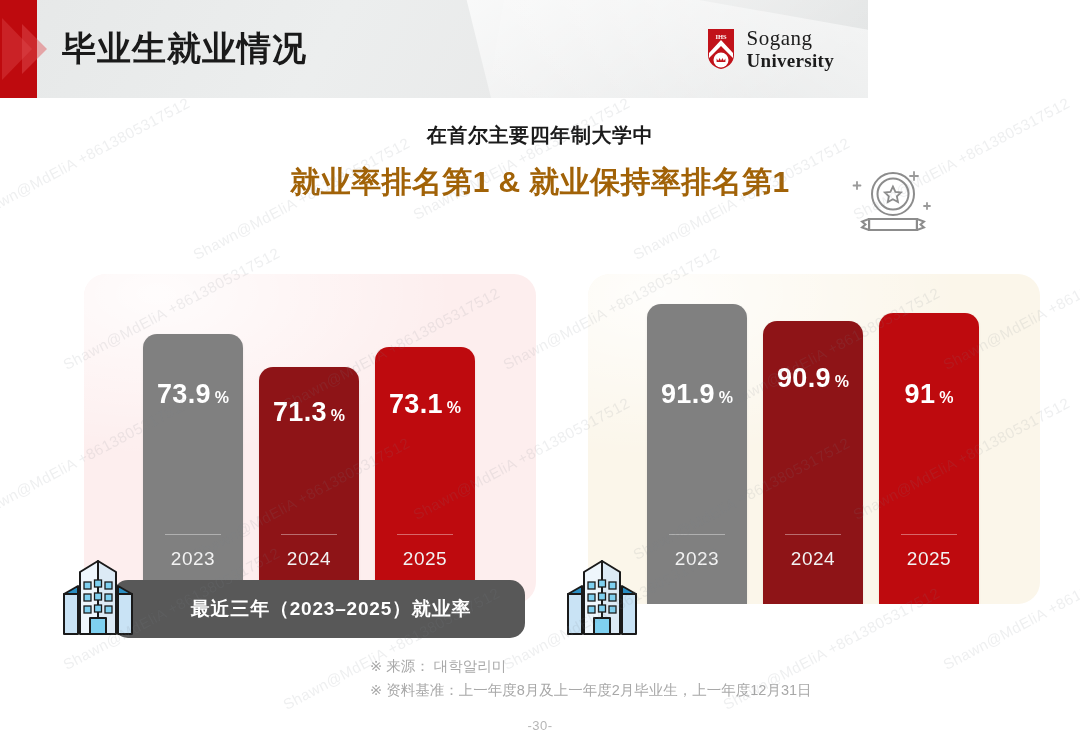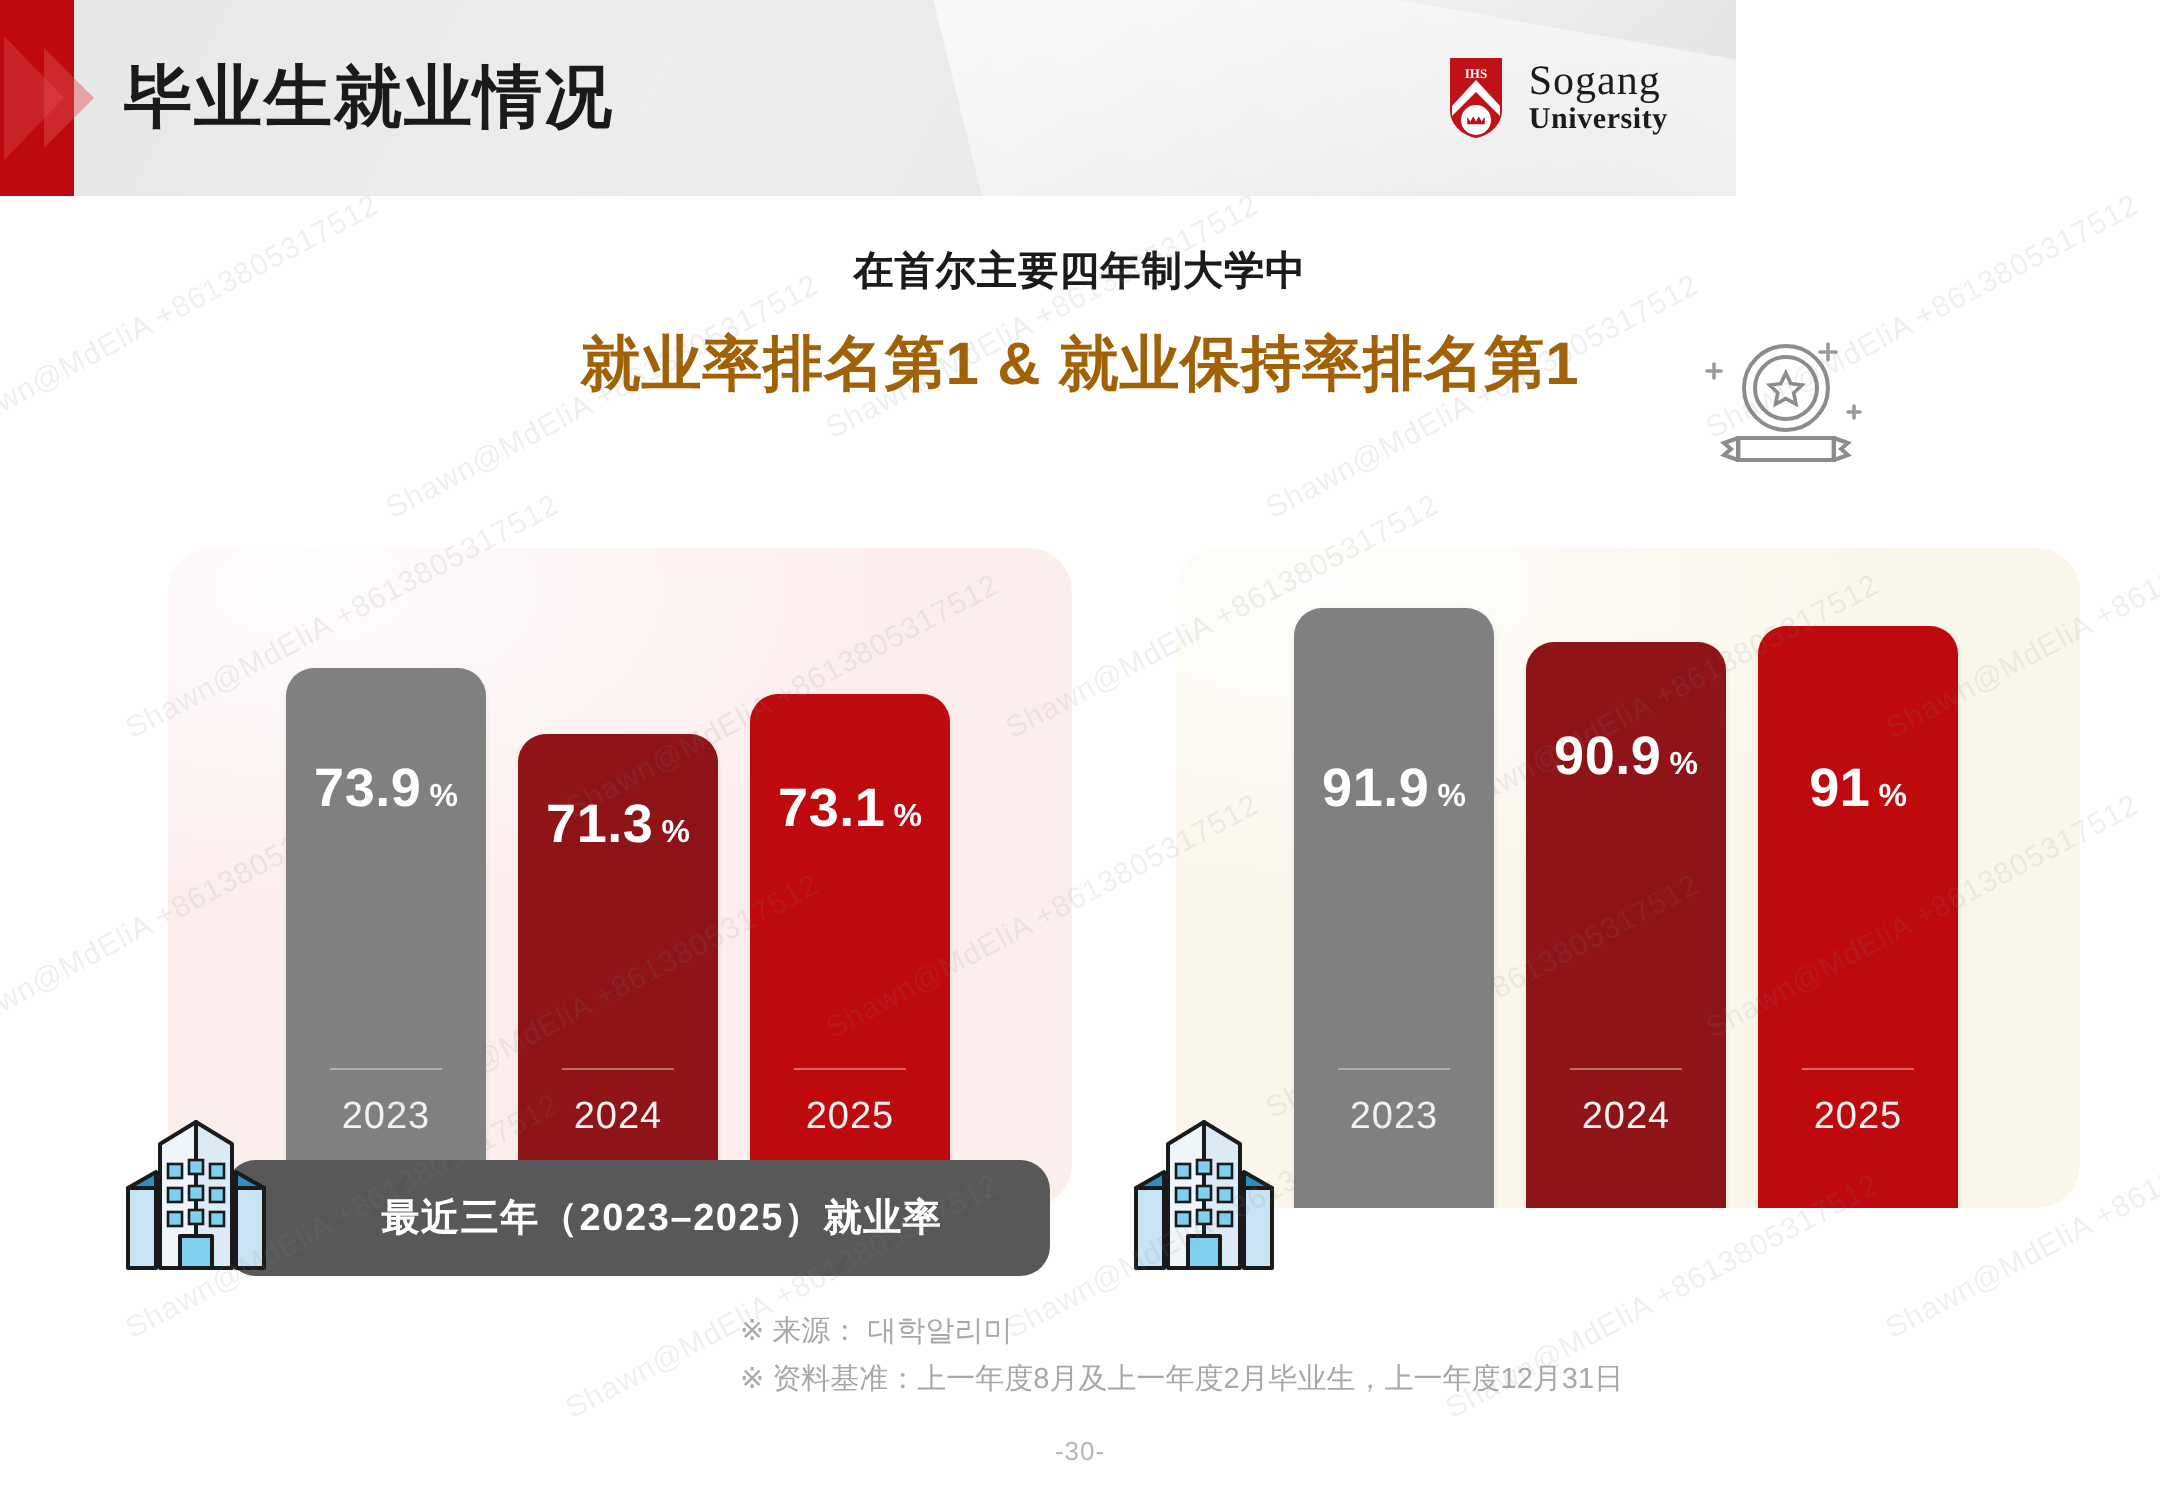--- a/index.html
+++ b/index.html
@@ -41,21 +41,21 @@
   .logo{
     position:absolute;right:34px;top:27px;display:flex;align-items:center;gap:9px;
   }
   .logo-text{display:flex;flex-direction:column;line-height:1;}
   .logo-sogang{
     font-family:"Liberation Serif","DejaVu Serif",serif;
     font-size:21px;font-weight:400;color:#1c1c1c;letter-spacing:.5px;
   }
   .logo-university{
     font-family:"Liberation Serif","DejaVu Serif",serif;
-    font-size:15px;font-weight:700;color:#1c1c1c;letter-spacing:.3px;margin-top:2px;
+    font-size:19px;font-weight:700;color:#1c1c1c;letter-spacing:.3px;margin-top:2px;
   }
 
   
   .headline-wrap{position:absolute;left:0;top:122px;width:1080px;text-align:center;}
   .headline-sub{
     font-size:20px;font-weight:700;color:#1b1b1b;letter-spacing:.6px;
   }
   .headline-main{
     margin-top:13px;font-size:30px;font-weight:700;color:#a16207;letter-spacing:.4px;
   }

